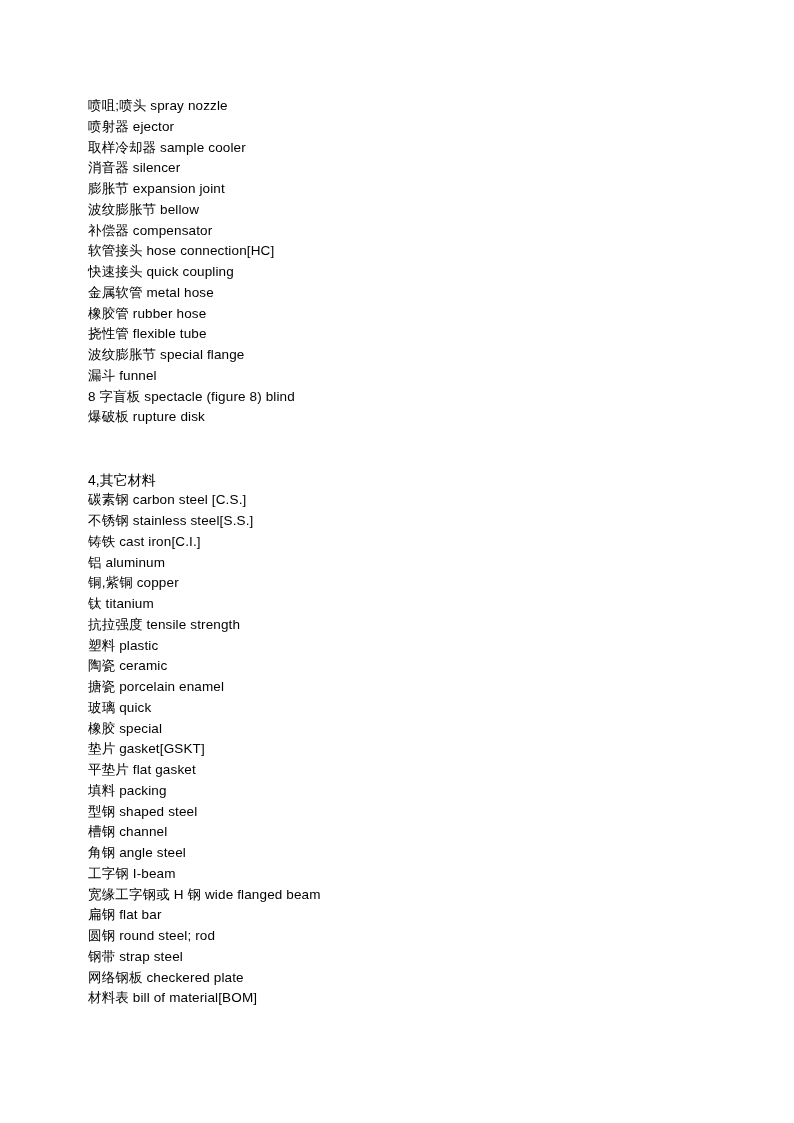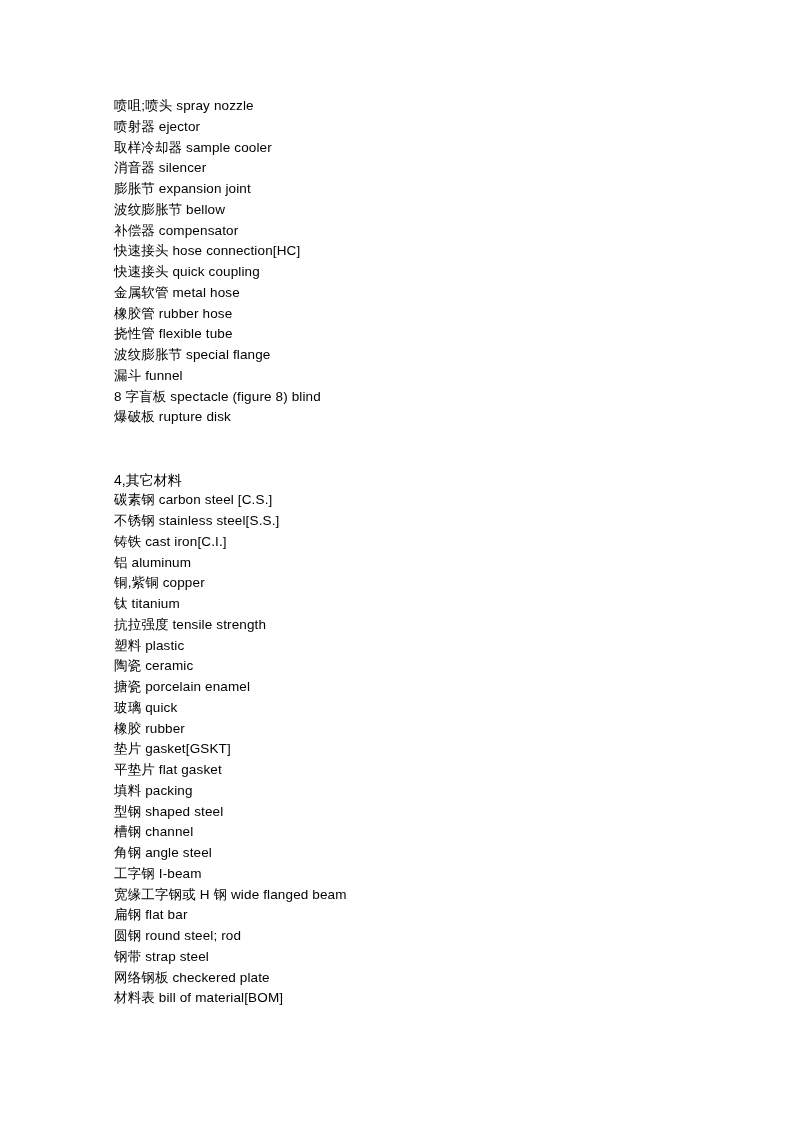--- a/index.html
+++ b/index.html
@@ -17,21 +17,21 @@
   }
   .page {
     position: relative;
     width: 794px;
     height: 1123px;
     box-sizing: border-box;
     padding: 96px 0 0 0;
     background: #ffffff;
   }
   .content {
-    margin-left: 114px;
+    margin-left: 88px;
     margin-right: 90px;
   }
   .line {
     font-size: 13.5px;
     line-height: 20.75px;
     height: 20.75px;
     white-space: pre;
     color: #000000;
     letter-spacing: 0.01em;
   }
@@ -59,21 +59,21 @@
 
     <div class="block">
       <ul class="term-list" id="list-0">
           <li class="line">喷咀;喷头 spray nozzle</li>
           <li class="line">喷射器 ejector</li>
           <li class="line">取样冷却器 sample cooler</li>
           <li class="line">消音器 silencer</li>
           <li class="line">膨胀节 expansion joint</li>
           <li class="line">波纹膨胀节 bellow</li>
           <li class="line">补偿器 compensator</li>
-          <li class="line">快速接头 hose connection[HC]</li>
+          <li class="line">软管接头 hose connection[HC]</li>
           <li class="line">快速接头 quick coupling</li>
           <li class="line">金属软管 metal hose</li>
           <li class="line">橡胶管 rubber hose</li>
           <li class="line">挠性管 flexible tube</li>
           <li class="line">波纹膨胀节 special flange</li>
           <li class="line">漏斗 funnel</li>
           <li class="line">8 字盲板 spectacle (figure 8) blind</li>
           <li class="line">爆破板 rupture disk</li>
         </ul>
     </div>
@@ -88,21 +88,21 @@
           <li class="line">不锈钢 stainless steel[S.S.]</li>
           <li class="line">铸铁 cast iron[C.I.]</li>
           <li class="line">铝 aluminum</li>
           <li class="line">铜,紫铜 copper</li>
           <li class="line">钛 titanium</li>
           <li class="line">抗拉强度 tensile strength</li>
           <li class="line">塑料 plastic</li>
           <li class="line">陶瓷 ceramic</li>
           <li class="line">搪瓷 porcelain enamel</li>
           <li class="line">玻璃 quick</li>
-          <li class="line">橡胶 rubber</li>
+          <li class="line">橡胶 special</li>
           <li class="line">垫片 gasket[GSKT]</li>
           <li class="line">平垫片 flat gasket</li>
           <li class="line">填料 packing</li>
           <li class="line">型钢 shaped steel</li>
           <li class="line">槽钢 channel</li>
           <li class="line">角钢 angle steel</li>
           <li class="line">工字钢 I-beam</li>
           <li class="line">宽缘工字钢或 H 钢 wide flanged beam</li>
           <li class="line">扁钢 flat bar</li>
           <li class="line">圆钢 round steel; rod</li>

